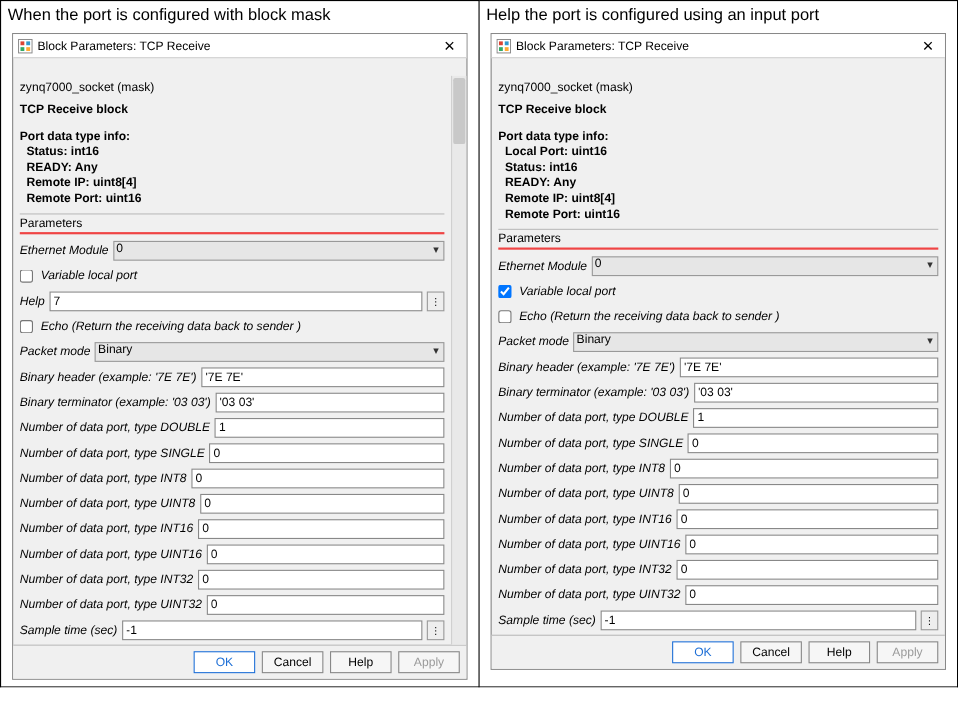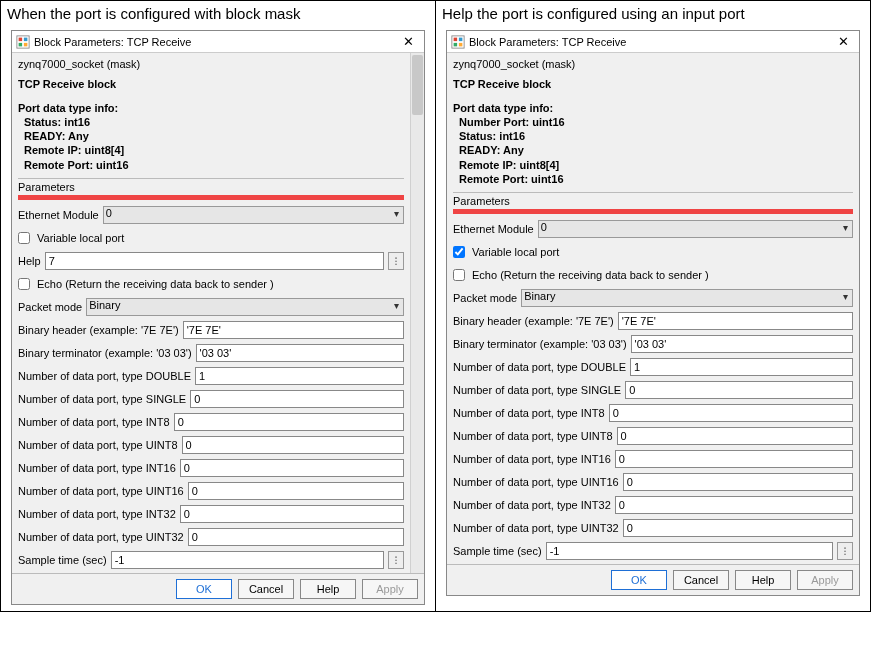--- a/index.html
+++ b/index.html
@@ -57,20 +57,21 @@
     flex: 1;
   }
   .titlebar .close-btn {
     font-size: 13px;
     padding: 0 4px;
     cursor: default;
   }
   .body-area {
     display: flex;
     padding: 0;
+    margin-top: 16px;
   }
   .content {
     flex: 1;
     padding: 4px 6px 2px 6px;
     display: flex;
     flex-direction: column;
     gap: 1px;
   }
   .scroll-gutter {
     width: 14px;
@@ -94,34 +95,35 @@
     margin-top: 5px;
     margin-bottom: 3px;
     font-weight: bold;
   }
   .info-indent {
     padding-left: 6px;
   }
   .section-header {
     font-size: 11px;
     border-top: 1px solid #bbb;
-    border-bottom: 5px solid #ef4444;
+    border-bottom: 2px solid #ef4444;
     padding: 2px 0 2px 0;
     margin: 2px 0 3px 0;
     background: #f0f0f0;
   }
   .row {
     display: flex;
     align-items: center;
     gap: 4px;
     min-height: 22px;
   }
   .row label.lbl {
     white-space: nowrap;
     font-size: 11px;
+    font-style: italic;
   }
   .fld-select {
     flex: 1;
     height: 18px;
     background: #e6e6e6;
     border: 1px solid #999;
     font-size: 11px;
     padding: 0 2px;
     position: relative;
   }
@@ -333,21 +335,21 @@
           </div>
           <div class="body-area">
             <div class="content">
               <div class="mask-line">zynq7000_socket (mask)</div>
               <div class="info-block">
                 <div class="info-line">TCP Receive block</div>
               </div>
               <div class="info-block">
                 <div class="info-line">Port data type info:</div>
                 <div class="info-indent">
-                  <div class="info-line">Number Port: uint16</div>
+                  <div class="info-line">Local Port: uint16</div>
                   <div class="info-line">Status: int16</div>
                   <div class="info-line">READY: Any</div>
                   <div class="info-line">Remote IP: uint8[4]</div>
                   <div class="info-line">Remote Port: uint16</div>
                 </div>
               </div>
               <div class="section-header">Parameters</div>
 
               <div class="row">
                 <label class="lbl">Ethernet Module</label>

